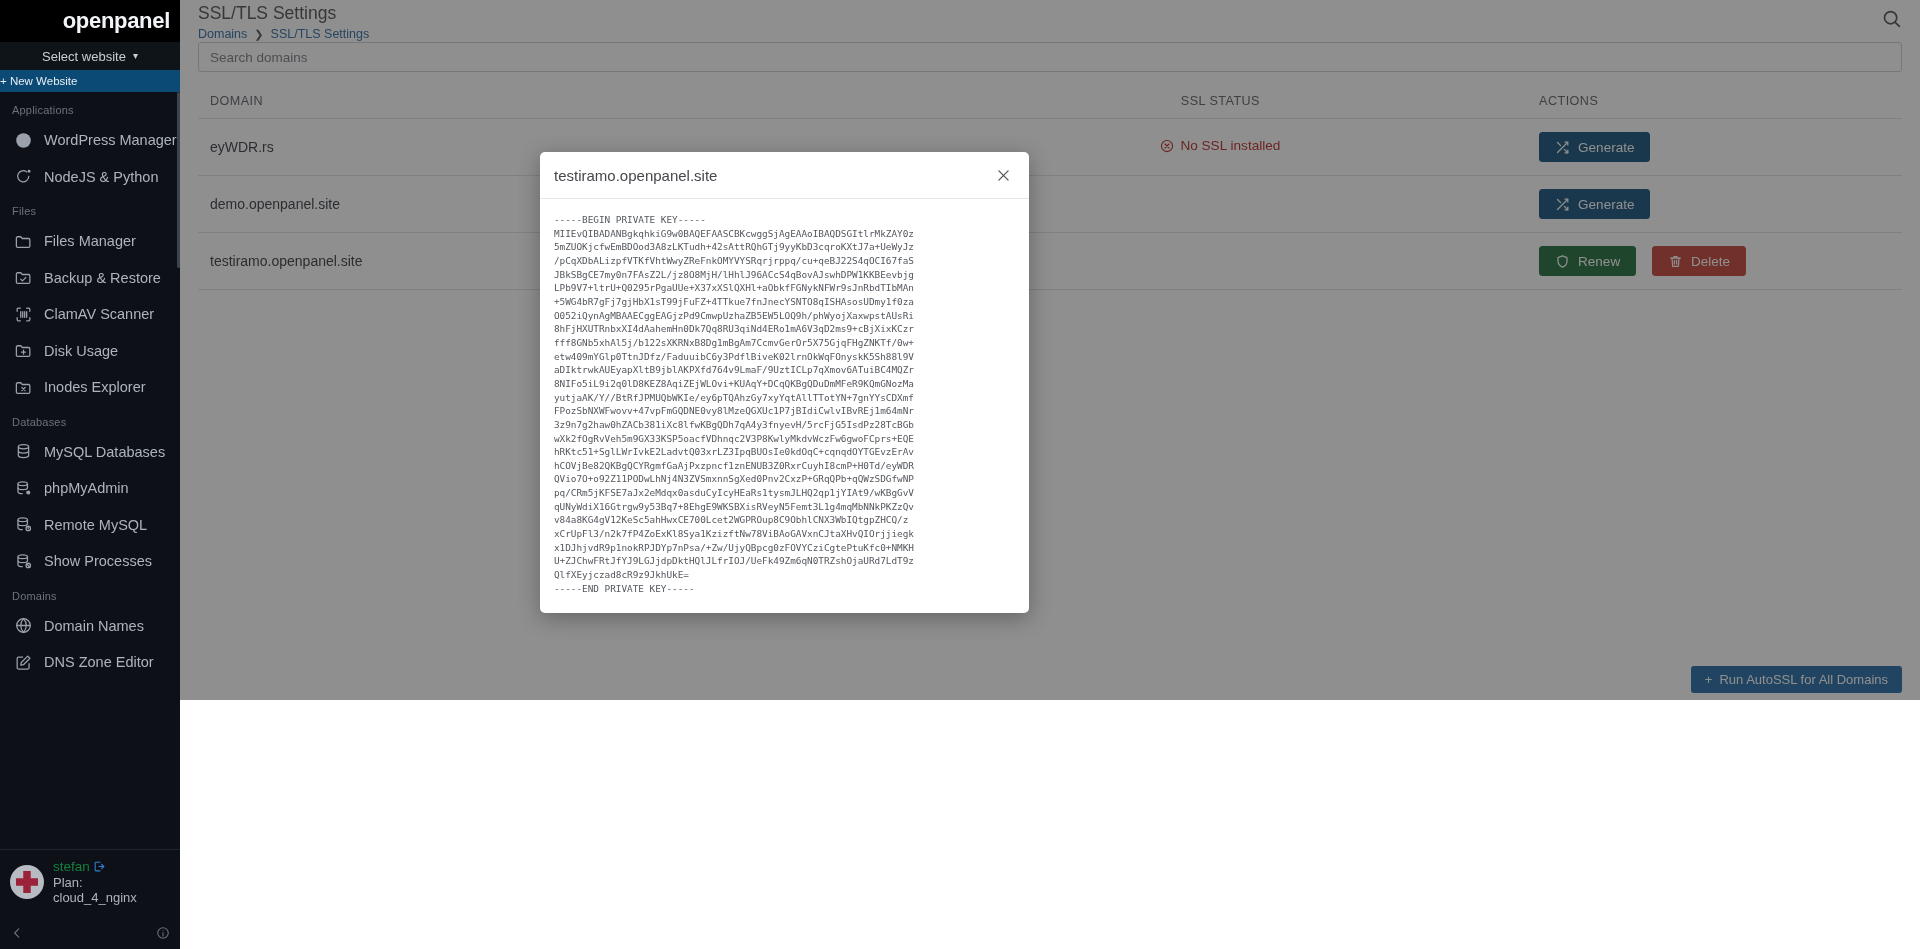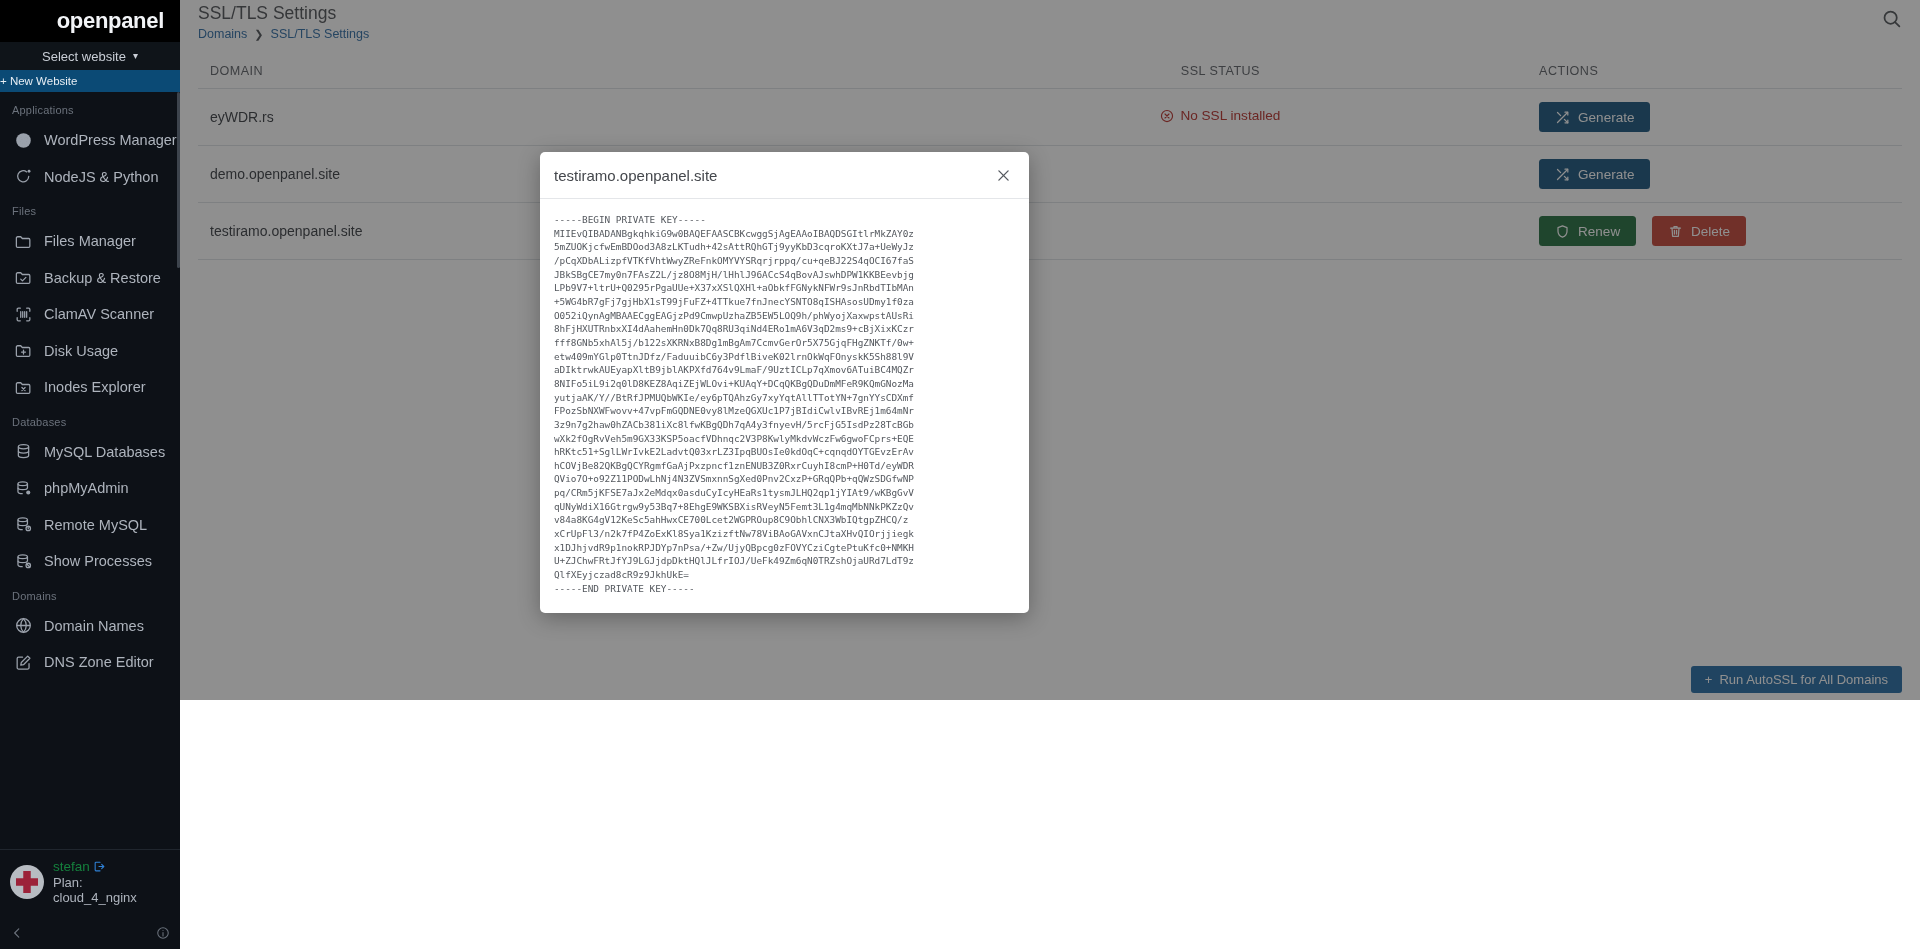--- a/index.html
+++ b/index.html
@@ -16,21 +16,21 @@
     width: 180px; height: 949px;
     background: #0d1117;
     position: relative;
     flex: 0 0 180px;
     overflow: hidden;
   }
   .brand {
     height: 42px;
     background: #000000;
     display: flex; align-items: center; justify-content: flex-end;
-    padding-right: 16px;
+    padding-right: 10px;
   }
   .brand-text {
     color: #f2f4f7; font-size: 22px; font-weight: 700; letter-spacing: -0.3px;
   }
   .site-select {
     height: 28px;
     background: #0f1419;
     display: flex; align-items: center; justify-content: center; gap: 7px;
     color: #c9ced6; font-size: 13px;
   }
@@ -383,20 +383,23 @@
       </div>
       <div class="search-top">
         <svg viewBox="0 0 24 24" fill="none" stroke="currentColor" stroke-width="2" stroke-linecap="round">
             <circle cx="11" cy="11" r="7"></circle>
             <path d="M16.3 16.3L21 21"></path>
           </svg>
       </div>
     </div>
 
     <div class="content">
+      <div class="search-box">
+        <input type="text" placeholder="Search domains" style="">
+      </div>
 
       <table class="domains">
         <thead>
           <tr>
             <th class="col-domain">DOMAIN</th>
             <th class="col-status c-status">SSL STATUS</th>
             <th class="c-actions">ACTIONS</th>
           </tr>
         </thead>
         <tbody>

